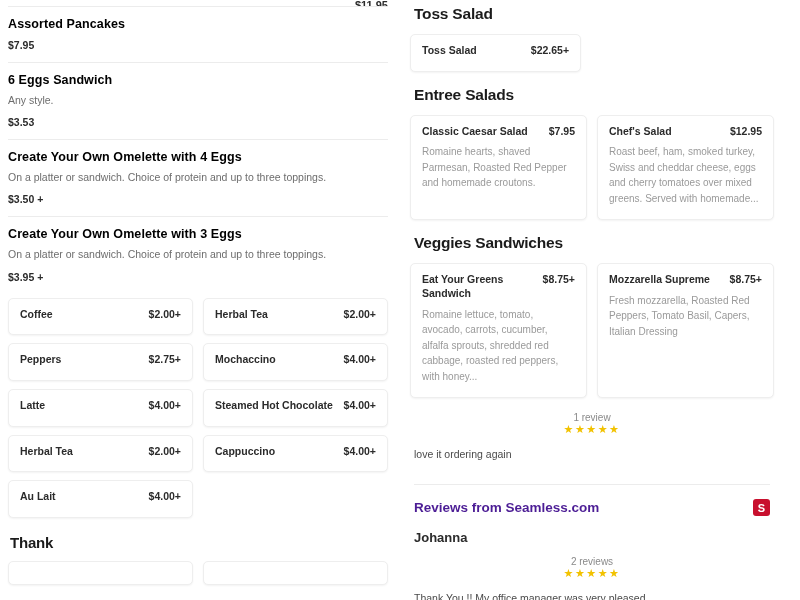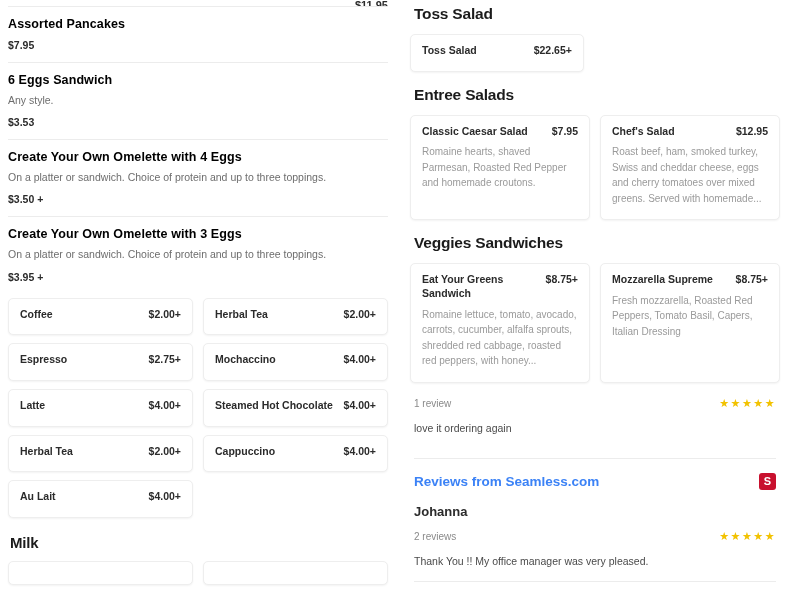--- a/index.html
+++ b/index.html
@@ -5,21 +5,21 @@
   * { box-sizing: border-box; margin: 0; padding: 0; }
   html, body {
     width: 800px; height: 600px;
     background: #ffffff;
     font-family: "Liberation Sans", sans-serif;
     color: #2b2b2b;
     overflow: hidden;
   }
   .page { display: flex; width: 800px; height: 600px; }
   .col-left  { width: 400px; padding: 0 12px 0 8px; overflow: hidden; }
-  .col-right { width: 400px; padding: 0 20px 0 10px; overflow: hidden; }
+  .col-right { width: 400px; padding: 0 26px 0 10px; overflow: hidden; }
 
   
   .clipped-price {
     font-size: 11px; font-weight: bold; color: #2b2b2b;
     height: 6px; overflow: hidden; line-height: 11px; text-align: right;
   }
 
   
   .menu-item { border-top: 1px solid #ececec; padding: 10px 0 11px 0; }
   .menu-item:first-of-type { border-top: 1px solid #ececec; }
@@ -46,30 +46,30 @@
   .grid-2 .card { width: calc(50% - 5px); }
   .card-head { display: flex; justify-content: space-between; align-items: flex-start; gap: 8px; }
   .card-name  { font-size: 10.5px; font-weight: bold; color: #2b2b2b; line-height: 1.3; }
   .card-price { font-size: 10.5px; font-weight: bold; color: #2b2b2b; white-space: nowrap; }
   .card-desc  { font-size: 10px; color: #9a9a9a; line-height: 1.55; margin-top: 6px; }
 
   .grid-1 .card { width: 47%; }
 
   
   .rev-block { margin: 14px 4px 0 4px; }
-  .rev-row { display: flex; justify-content: space-between; align-items: center; }
+  .rev-row { display: flex; justify-content: space-between; align-items: center; flex-direction: column; }
   .rev-count { font-size: 10px; color: #8a8a8a; }
   .rev-text  { font-size: 10.5px; color: #4a4a4a; margin-top: 12px; }
   .stars { color: #f2c200; font-size: 11px; letter-spacing: 1.5px; }
 
   .rev-head-row {
     display: flex; justify-content: space-between; align-items: center;
     margin: 24px 4px 0 4px; padding-top: 14px; border-top: 1px solid #ececec;
   }
-  .rev-title { font-size: 13.5px; font-weight: bold; color: #3b82f6; }
+  .rev-title { font-size: 13.5px; font-weight: bold; color: #4c1d95; }
   .seamless-logo {
     width: 17px; height: 17px; background: #c8102e; border-radius: 3px;
     color: #fff; font-size: 11px; font-weight: bold;
     display: flex; align-items: center; justify-content: center;
   }
   .reviewer { font-size: 13px; font-weight: bold; color: #2b2b2b; margin: 14px 4px 0 4px; }
 
   .divider { border-top: 1px solid #ececec; margin: 14px 4px 0 4px; }
 
   
@@ -114,21 +114,21 @@
         </div>
       </div>
       <div class="card">
         <div class="card-head">
           <span class="card-name">Herbal Tea</span>
           <span class="card-price">$2.00+</span>
         </div>
       </div>
       <div class="card">
         <div class="card-head">
-          <span class="card-name">Espresso</span>
+          <span class="card-name">Peppers</span>
           <span class="card-price">$2.75+</span>
         </div>
       </div>
       <div class="card">
         <div class="card-head">
           <span class="card-name">Mochaccino</span>
           <span class="card-price">$4.00+</span>
         </div>
       </div>
       <div class="card">
@@ -156,21 +156,21 @@
         </div>
       </div>
       <div class="card">
         <div class="card-head">
           <span class="card-name">Au Lait</span>
           <span class="card-price">$4.00+</span>
         </div>
       </div>
     </div>
 
-    <div class="section-head">Milk</div>
+    <div class="section-head">Thank</div>
 
     <div class="grid grid-2">
       <div class="card">
         
       </div>
       <div class="card">
         
       </div>
 
     </div>

